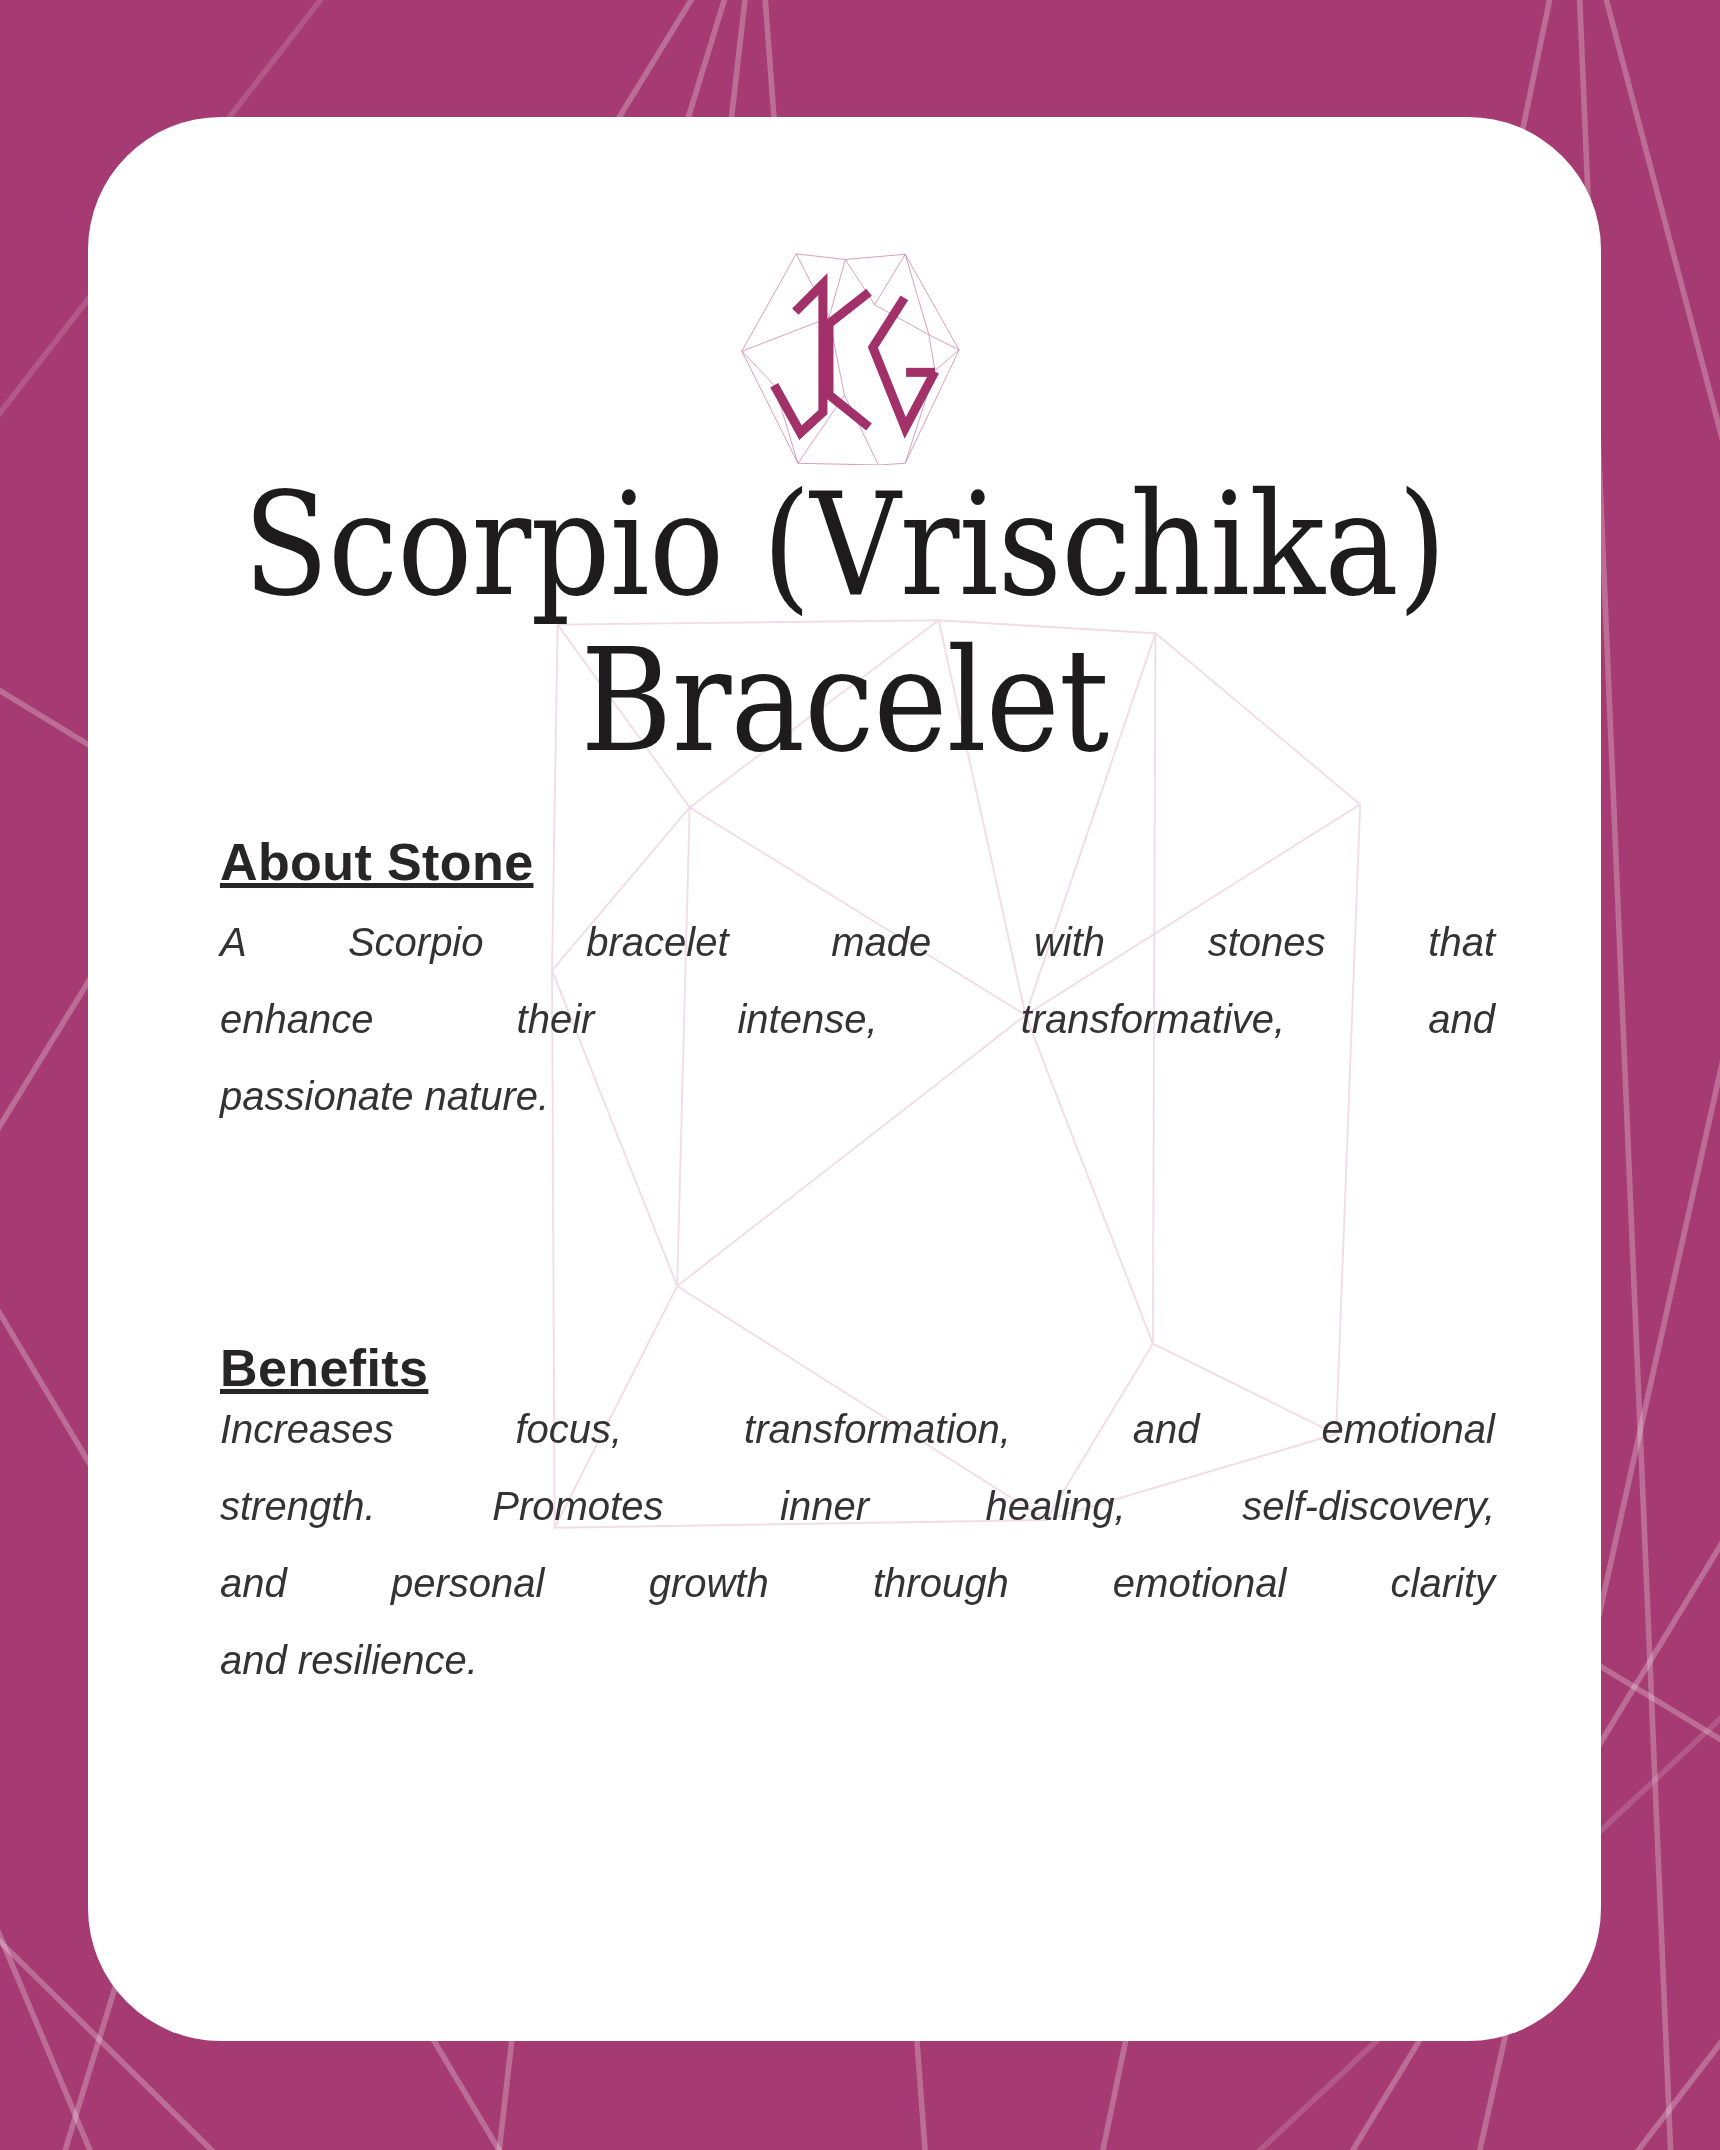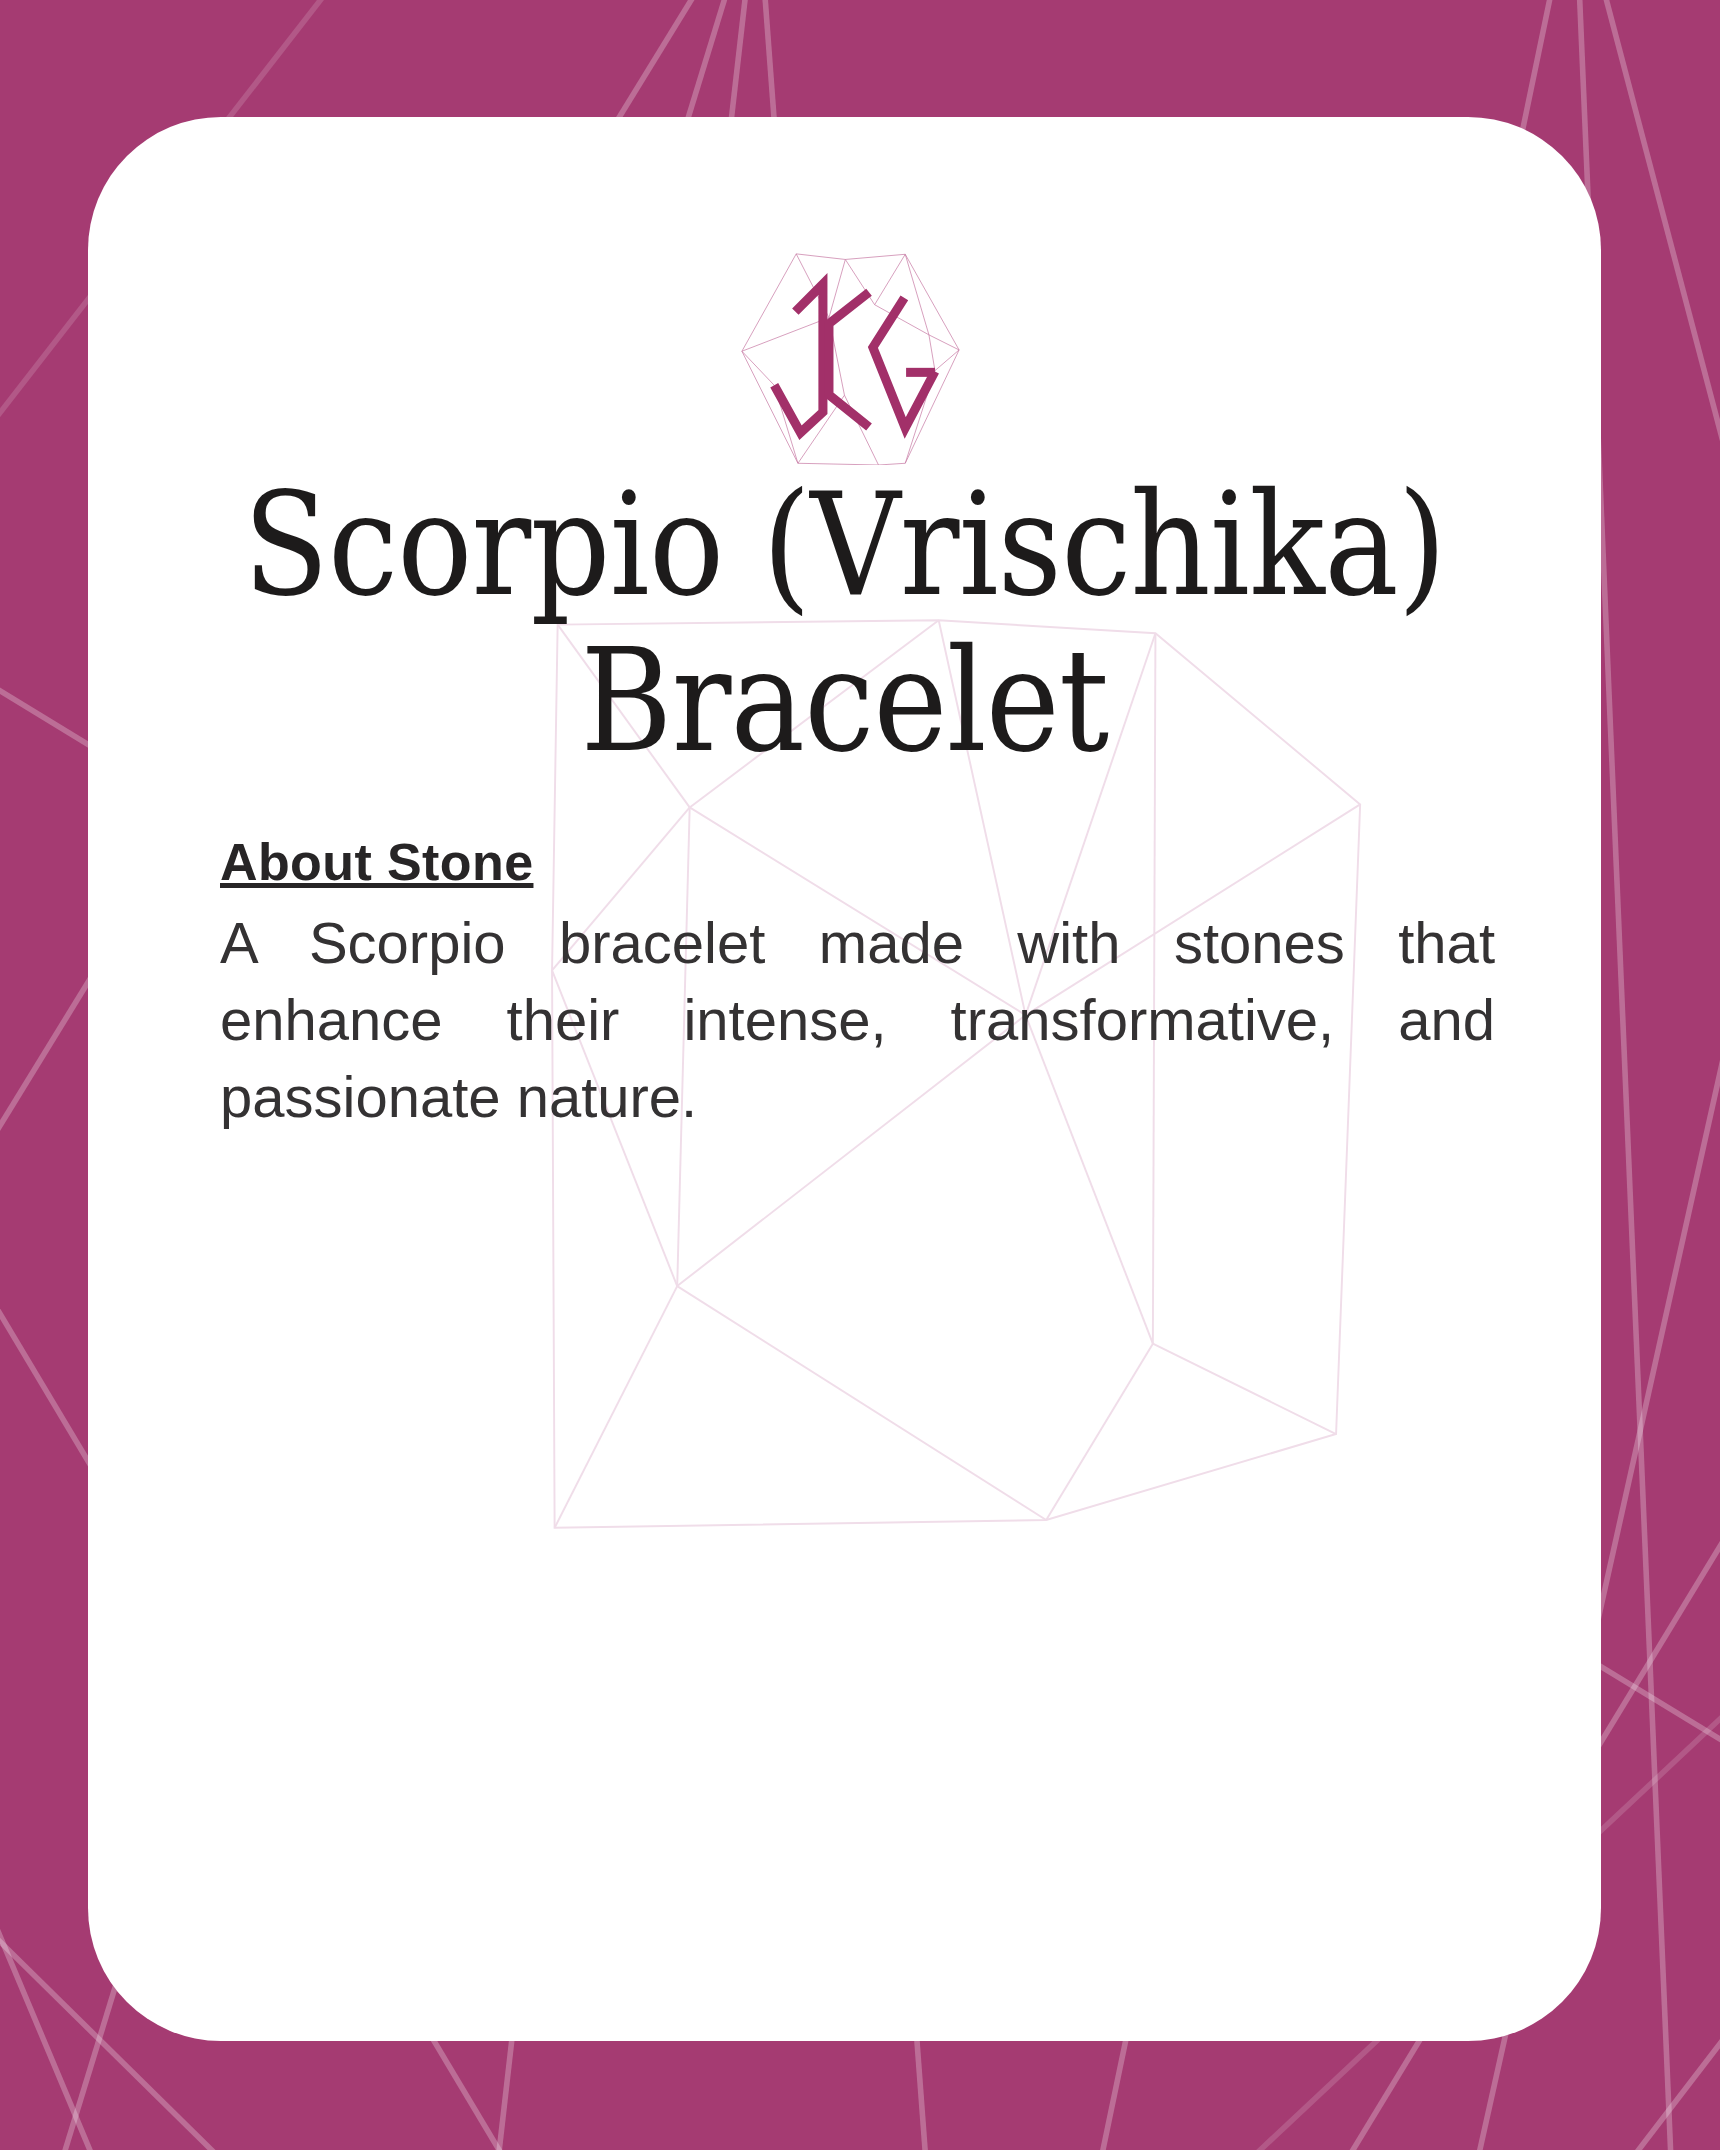--- a/index.html
+++ b/index.html
@@ -68,25 +68,26 @@
     letter-spacing: 0.4px;
     text-decoration: underline;
   }
   .sec .para { position: absolute; left: 0; width: 1275px; margin: 0; }
   .sec-about   { top: 719px; height: 387px; }
   .sec-about .para    { top: 68px; }   
   .sec-benefits{ top: 1225px; height: 430px; }
   .sec-benefits .para { top: 49px; }   
   .jl {
     display: block;
-    font-size: 58px;
+    font-size: 40px;
     line-height: 77px;
     color: #343233;
     text-align: justify;
     text-align-last: justify;
+    font-style: italic;
   }
   .jl.last { text-align-last: left; }
 </style>
 </head>
 <body>
 
 <svg class="bg-pattern" viewBox="0 0 4000 5000" fill="none" stroke="#ffffff" stroke-opacity="0.26" stroke-width="13">
   <line x1="1760" y1="-250" x2="-420" y2="3300"></line>
   <line x1="1760" y1="-250" x2="120" y2="5100"></line>
   <line x1="1760" y1="-250" x2="1120" y2="5350"></line>
@@ -165,15 +166,24 @@
 
   <section class="sec sec-about">
     <h2>About Stone</h2>
     <p class="para">
       <span class="jl">A Scorpio bracelet made with stones that</span>
       <span class="jl">enhance their intense, transformative, and</span>
       <span class="jl last">passionate nature.</span>
     </p>
   </section>
 
+  <section class="sec sec-benefits">
+    <h2>Benefits</h2>
+    <p class="para">
+      <span class="jl">Increases focus, transformation, and emotional</span>
+      <span class="jl">strength. Promotes inner healing, self-discovery,</span>
+      <span class="jl">and personal growth through emotional clarity</span>
+      <span class="jl last">and resilience.</span>
+    </p>
+  </section>
 
 </div>
 
 
 </body></html>

